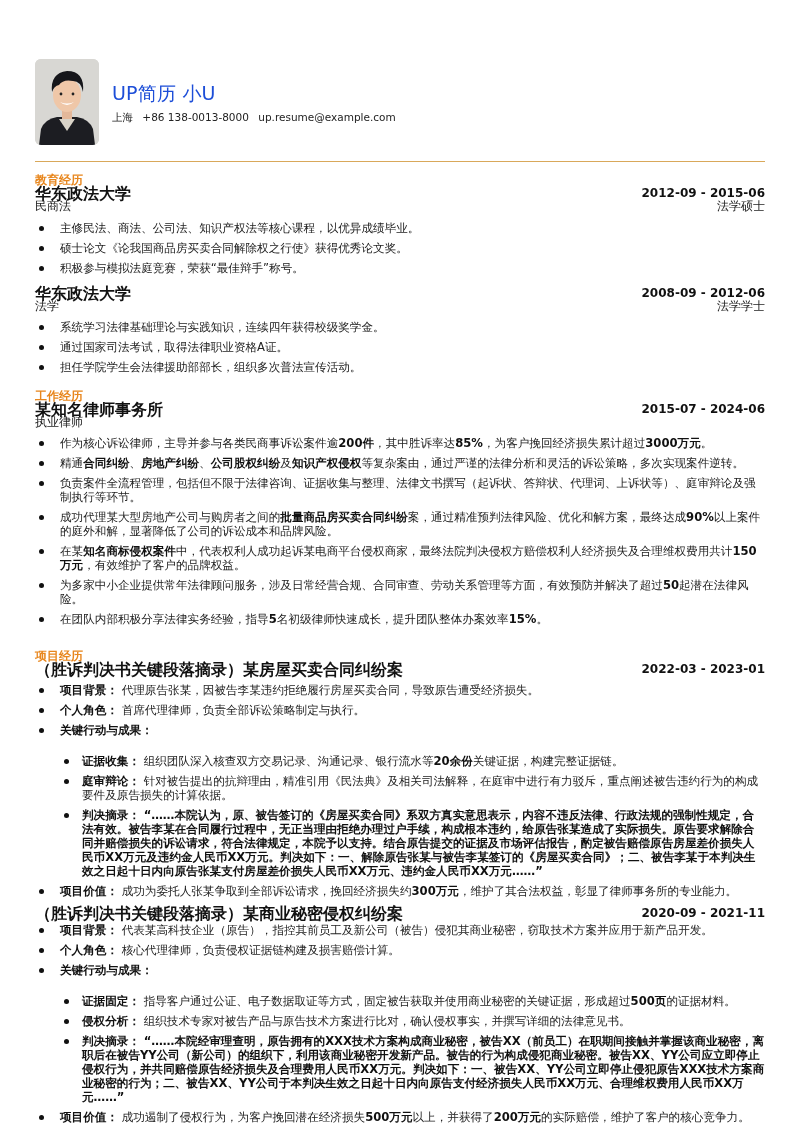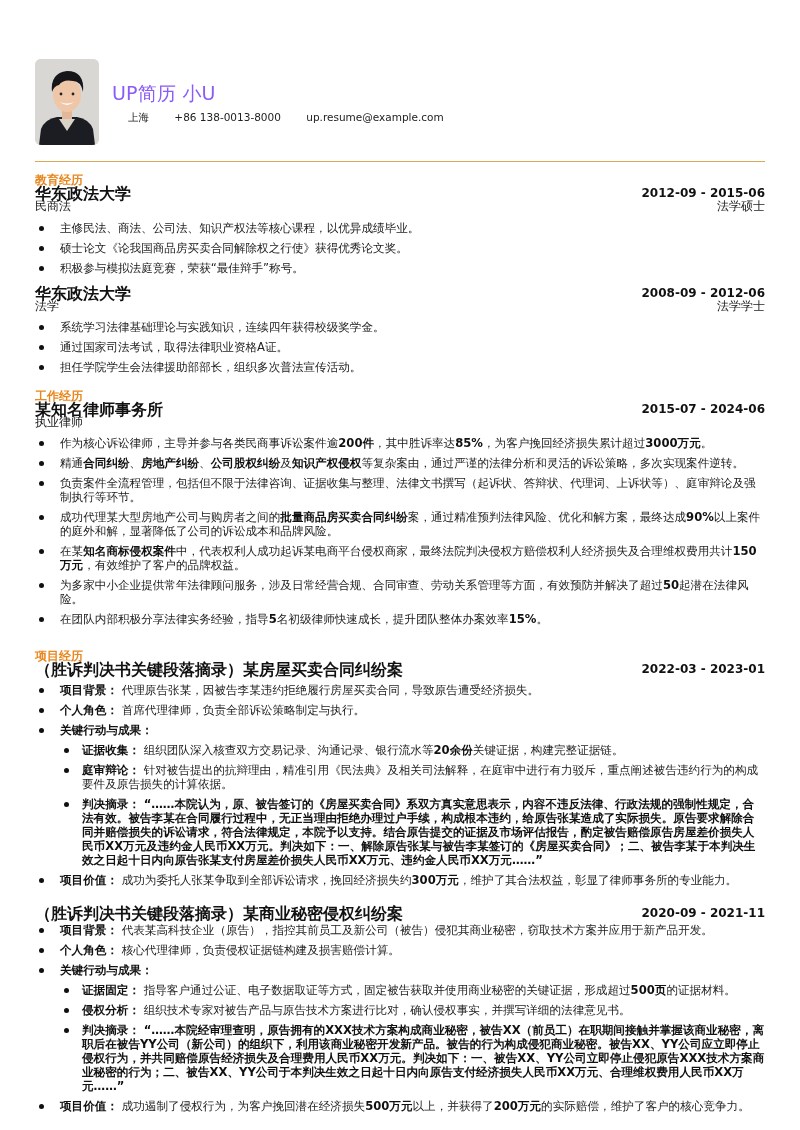--- a/index.html
+++ b/index.html
@@ -2,35 +2,35 @@
 <html><head>
 <meta charset="utf-8">
 <style>
   * { box-sizing: border-box; margin: 0; padding: 0; }
   html, body { width: 800px; height: 1130px; background: #ffffff; overflow: hidden; }
   body { font-family: "DejaVu Sans", "Liberation Sans", sans-serif; color: #1a1a1a; position: relative; }
   .page { position: absolute; left: 35px; top: 0; width: 730px; }
   .header { position: absolute; left: 0; top: 59px; width: 730px; height: 86px; }
   .photo { position: absolute; left: 0; top: 0; width: 64px; height: 86px; border-radius: 6px; overflow: hidden; background: #d9d8d4; }
   .photo svg { width: 64px; height: 86px; display: block; }
-  .name { position: absolute; left: 77px; top: 22px; font-size: 19px; font-weight: 500; color: #8b5cf6; letter-spacing: 0.2px; }
+  .name { position: absolute; left: 77px; top: 22px; font-size: 19px; font-weight: 500; color: #1d4ed8; letter-spacing: 0.2px; }
   .contact { position: absolute; left: 77px; top: 52px; font-size: 10.5px; color: #222; white-space: nowrap; }
-  .contact span { margin-right: 6px; margin-left: 16px; }
+  .contact span { margin-right: 6px; }
   .rule { position: absolute; left: 0; top: 161px; width: 730px; height: 1px; background: #d9a85a; }
 
   .section-title { position: absolute; left: 0; font-size: 12px; color: #e8871e; font-weight: 600; line-height: 13px; }
   .entry-title { position: absolute; left: 0; font-size: 16px; font-weight: 700; color: #111; line-height: 13px; }
   .entry-date { position: absolute; right: 0; font-size: 12px; font-weight: 700; color: #111; line-height: 13px; text-align: center; }
   .entry-sub { position: absolute; left: 0; font-size: 12px; color: #222; line-height: 13px; }
   .entry-degree { position: absolute; right: 0; font-size: 12px; color: #222; line-height: 13px; text-align: left; }
 
   ul.blist { position: absolute; left: 0; width: 730px; list-style: none; }
   ul.blist > li { position: relative; padding-left: 25px; font-size: 11.6px; line-height: 14px; color: #222; margin-bottom: 6px; }
   ul.blist > li::before { content: ""; position: absolute; left: 4px; top: 5px; width: 5px; height: 5px; border-radius: 50%; background: #111; }
-  ul.sub { list-style: none; margin-top: 6px; }
+  ul.sub { list-style: none; margin-top: 17px; }
   ul.sub > li { position: relative; padding-left: 22px; font-size: 11.6px; line-height: 14px; color: #222; margin-bottom: 6px; }
   ul.sub > li::before { content: ""; position: absolute; left: 4px; top: 5px; width: 5px; height: 5px; border-radius: 50%; background: #111; }
   b, .b { font-weight: 700; color: #111; }
   .quote { font-weight: 700; color: #111; line-height: 12.5px; }
 </style>
 </head>
 <body>
 
 <div class="page">
 

